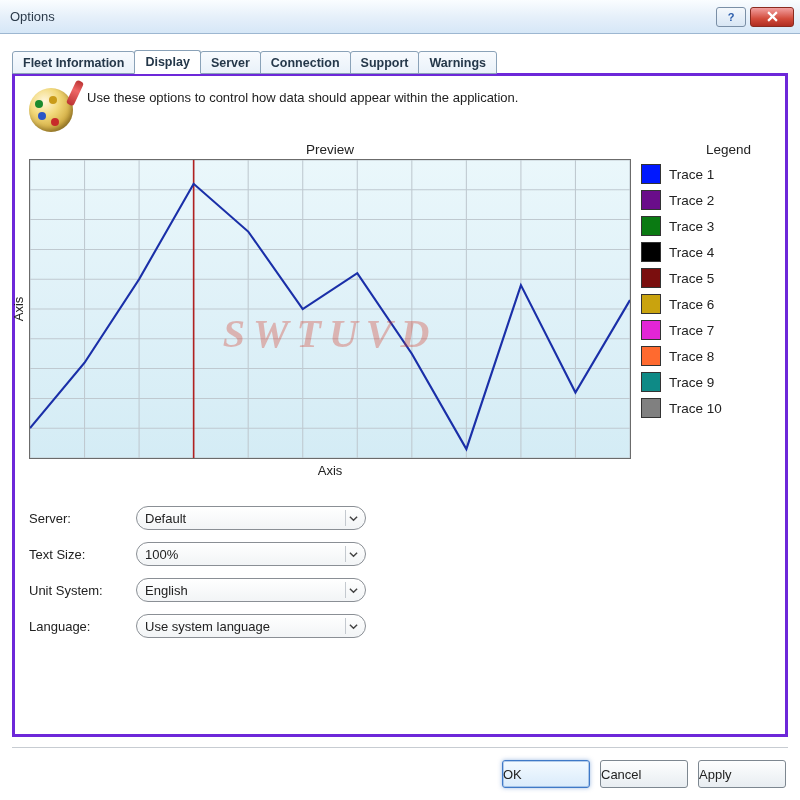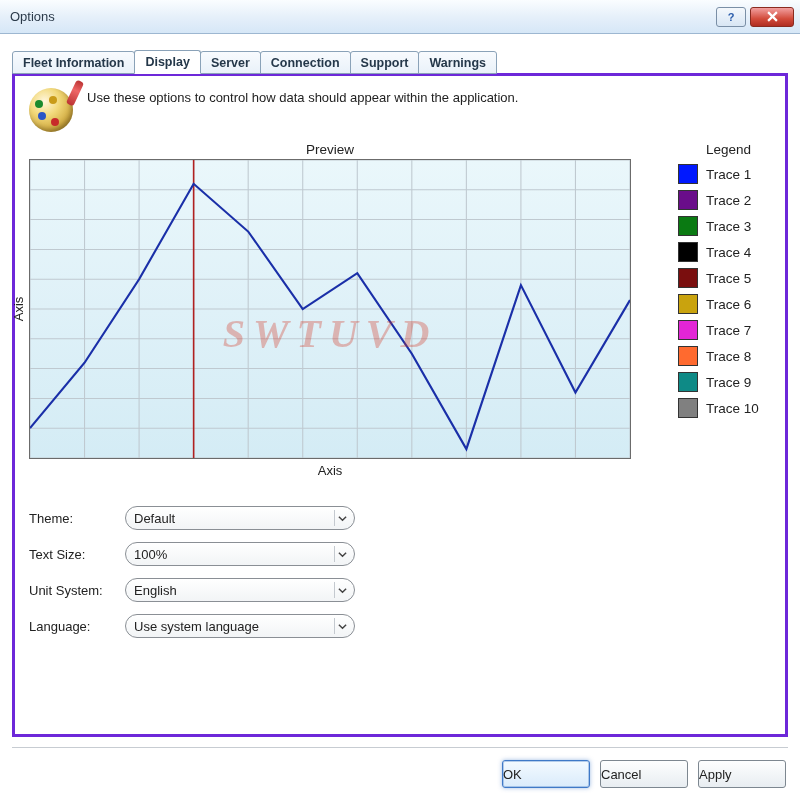--- a/index.html
+++ b/index.html
@@ -143,35 +143,36 @@
     position:absolute; left:0; right:0; top:58%;
     text-align:center; font-size:40px; letter-spacing:8px;
     font-style:italic; font-weight:bold;
     color: rgba(210,50,30,0.32);
     transform: translateY(-50%);
     pointer-events:none;
     font-family: Georgia, 'Times New Roman', serif;
   }
 
   .legend-list { margin-top: 4px; }
-  .legend-item { display:flex; align-items:center; gap:8px; height:26px; font-size:13.5px;margin-left:37px;}
+  .legend-item { display:flex; align-items:center; gap:8px; height:26px; font-size:13.5px;}
   .swatch { width:20px; height:20px; border:1px solid #333; }
 
   
   .form-rows { margin-top: 22px; }
   .form-row { display:flex; align-items:center; height:36px; }
   .form-label { width: 96px; font-size:13px; color:#222;}
   .combo {
     width: 230px; height:24px;
     border:1px solid #8a8f95;
     background: linear-gradient(to bottom,#fff,#f2f4f6);
     display:flex; align-items:center; justify-content:space-between;
     padding: 0 4px 0 8px;
     font-size:13px;
     border-radius:12px;
+    margin-left:11px;
   }
   .combo .chev {
     width:16px; height:16px; display:flex; align-items:center; justify-content:center;
     border-left:1px solid #c4c9cf;
   }
   .combo .chev svg{width:9px;height:9px;}
 
   
   .dlg-buttons {
     position: absolute;
@@ -318,21 +319,21 @@
               <div class="legend-item">
                 <span class="swatch" style="background: rgb(128, 128, 128);"></span>
                 <span>Trace 10</span>
               </div>
             </div>
         </div>
       </div>
 
       <div class="form-rows">
         <div class="form-row">
-          <div class="form-label">Theme:</div>
+          <div class="form-label">Server:</div>
           <div class="combo">
             <span>Default</span>
             <span class="chev">
                 <svg viewBox="0 0 10 10">
                   <path d="M1 3 L5 7 L9 3" fill="none" stroke="#444" stroke-width="1.6"></path>
                 </svg>
               </span>
           </div>
         </div>
         <div class="form-row">

